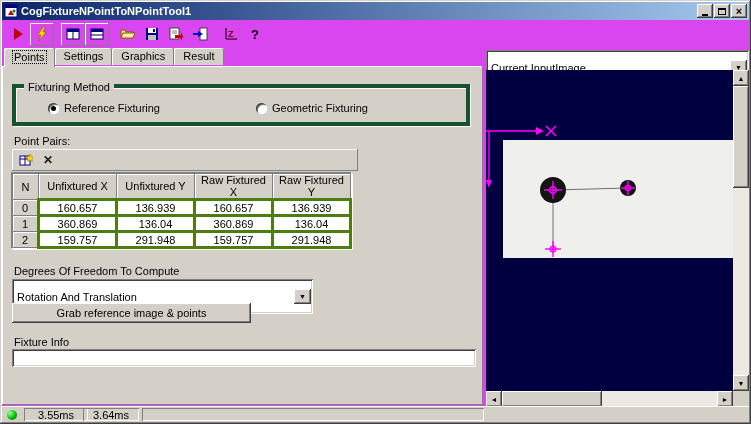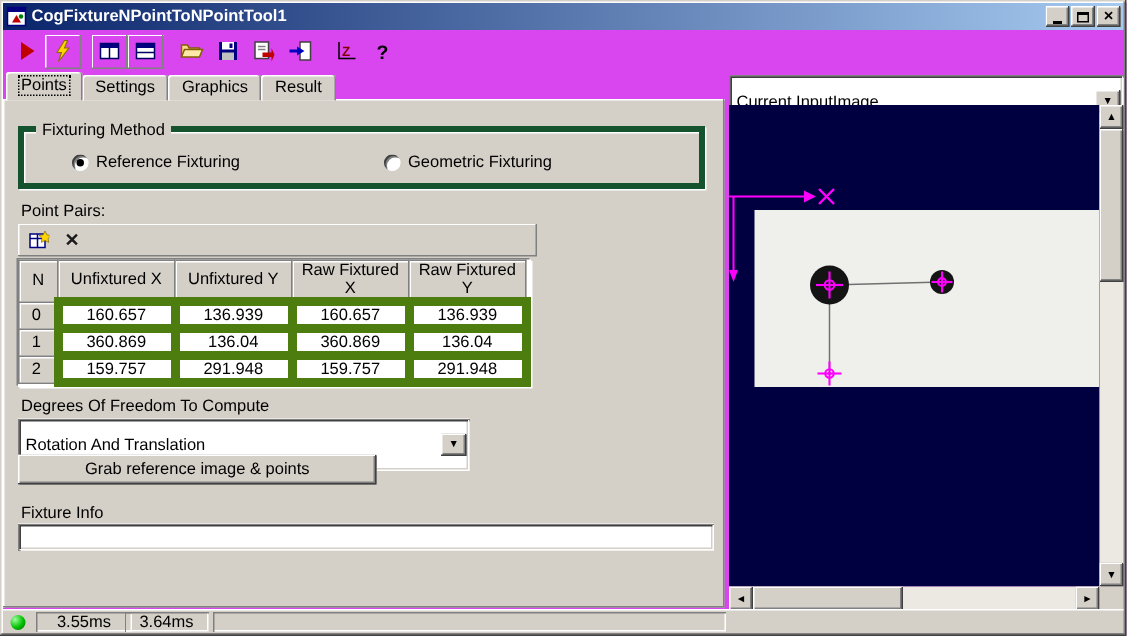--- a/index.html
+++ b/index.html
@@ -24,21 +24,21 @@
   .glyph-min { display:block; width:6px; height:2px; background:#000; margin-top:7px; }
   .glyph-max { display:block; width:8px; height:7px; border:1px solid #000; border-top-width:2px; }
   
   .toolbar { position:absolute; left:2px; top:20px; right:2px; height:28px; display:flex; align-items:center; padding-left:4px; }
   .tbtn { width:24px; height:23px; background:transparent; border:none; display:flex; align-items:center; justify-content:center; padding:0; }
   .tbtn.on { box-shadow: inset -1px -1px #808080, inset 1px 1px #ffffff; }
   .tbtn svg, .tbtn span { display:block; }
   .tsep { width:7px; height:23px; }
   .help-q { font-weight:bold; font-size:13px; color:#000; }
   
-  .tabs { position:absolute; left:4px; top:48px; height:19px; display:flex; align-items:flex-end; z-index:3; }
+  .tabs { position:absolute; left:4px; top:48px; height:19px; display:flex; align-items:flex-start; z-index:3; }
   .tab {
     background:#d4d0c8; padding:2px 9px 3px 9px; height:17px; margin-right:0;
     box-shadow: inset -1px 0 #808080, inset 1px 1px #ffffff; border-top-left-radius:2px; border-top-right-radius:2px;
   }
   .tab.active { height:19px; padding-top:3px; z-index:4; box-shadow: inset -1px 0 #808080, inset 1px 1px #ffffff; }
   .tab.active .tab-label { outline:1px dotted #000; padding:0 1px; }
   
   .tabpage { position:absolute; left:2px; top:66px; width:481px; height:339px; background:#d4d0c8;
     box-shadow: inset -1px -1px #808080, inset 1px 1px #ffffff; z-index:2; }
   .groupbox { position:absolute; left:10px; top:18px; width:458px; height:42px;
@@ -55,21 +55,21 @@
   .mini-toolbar { position:absolute; left:10px; top:83px; width:346px; height:22px;
     box-shadow: inset -1px -1px #808080, inset 1px 1px #ffffff; display:flex; align-items:center; padding-left:3px; }
   .mbtn { width:22px; height:18px; border:none; background:transparent; display:flex; align-items:center; justify-content:center; padding:0; }
   .del-x { font-weight:bold; font-size:12px; color:#1a1a1a; }
   .grid { position:absolute; left:10px; top:107px; border-collapse:collapse; background:#fff;
     box-shadow: 1px 1px 0 #ffffff, -1px -1px 0 #808080; }
   .grid th {
     background:#d4d0c8; font-weight:normal; border:1px solid #808080;
     box-shadow: inset 1px 1px #ffffff; height:16px; padding:0 3px;
   }
-  .grid td { border:6px solid #4d7c0f; height:15px; text-align:center; padding:0 5px; background:#fff; }
+  .grid td { border:3px solid #4d7c0f; height:15px; text-align:center; padding:0 5px; background:#fff; }
   .grid th.c0 { width:26px; }
   .grid th.cx { width:78px; }
   .dof-label { position:absolute; left:12px; top:199px; }
   .combo { display:flex; background:#fff; box-shadow: inset 1px 1px #808080, inset -1px -1px #ffffff, inset 2px 2px #404040, inset -2px -2px #d4d0c8; height:35px; align-items:center; }
   .combo-text { flex:1; padding:0 5px; white-space:nowrap; overflow:hidden; }
   .combo-btn { width:17px; height:15px; margin-right:2px; background:#d4d0c8; display:flex; align-items:center; justify-content:center;
     box-shadow: inset -1px -1px #404040, inset 1px 1px #ffffff, inset -2px -2px #808080, inset 2px 2px #d4d0c8; font-size:7px; }
   .dof-combo { position:absolute; left:10px; top:213px; width:301px; }
   .push-btn { position:absolute; left:10px; top:237px; width:239px; height:20px; background:#d4d0c8;
     border:none; font-family:"Liberation Sans",sans-serif; font-size:11px;

